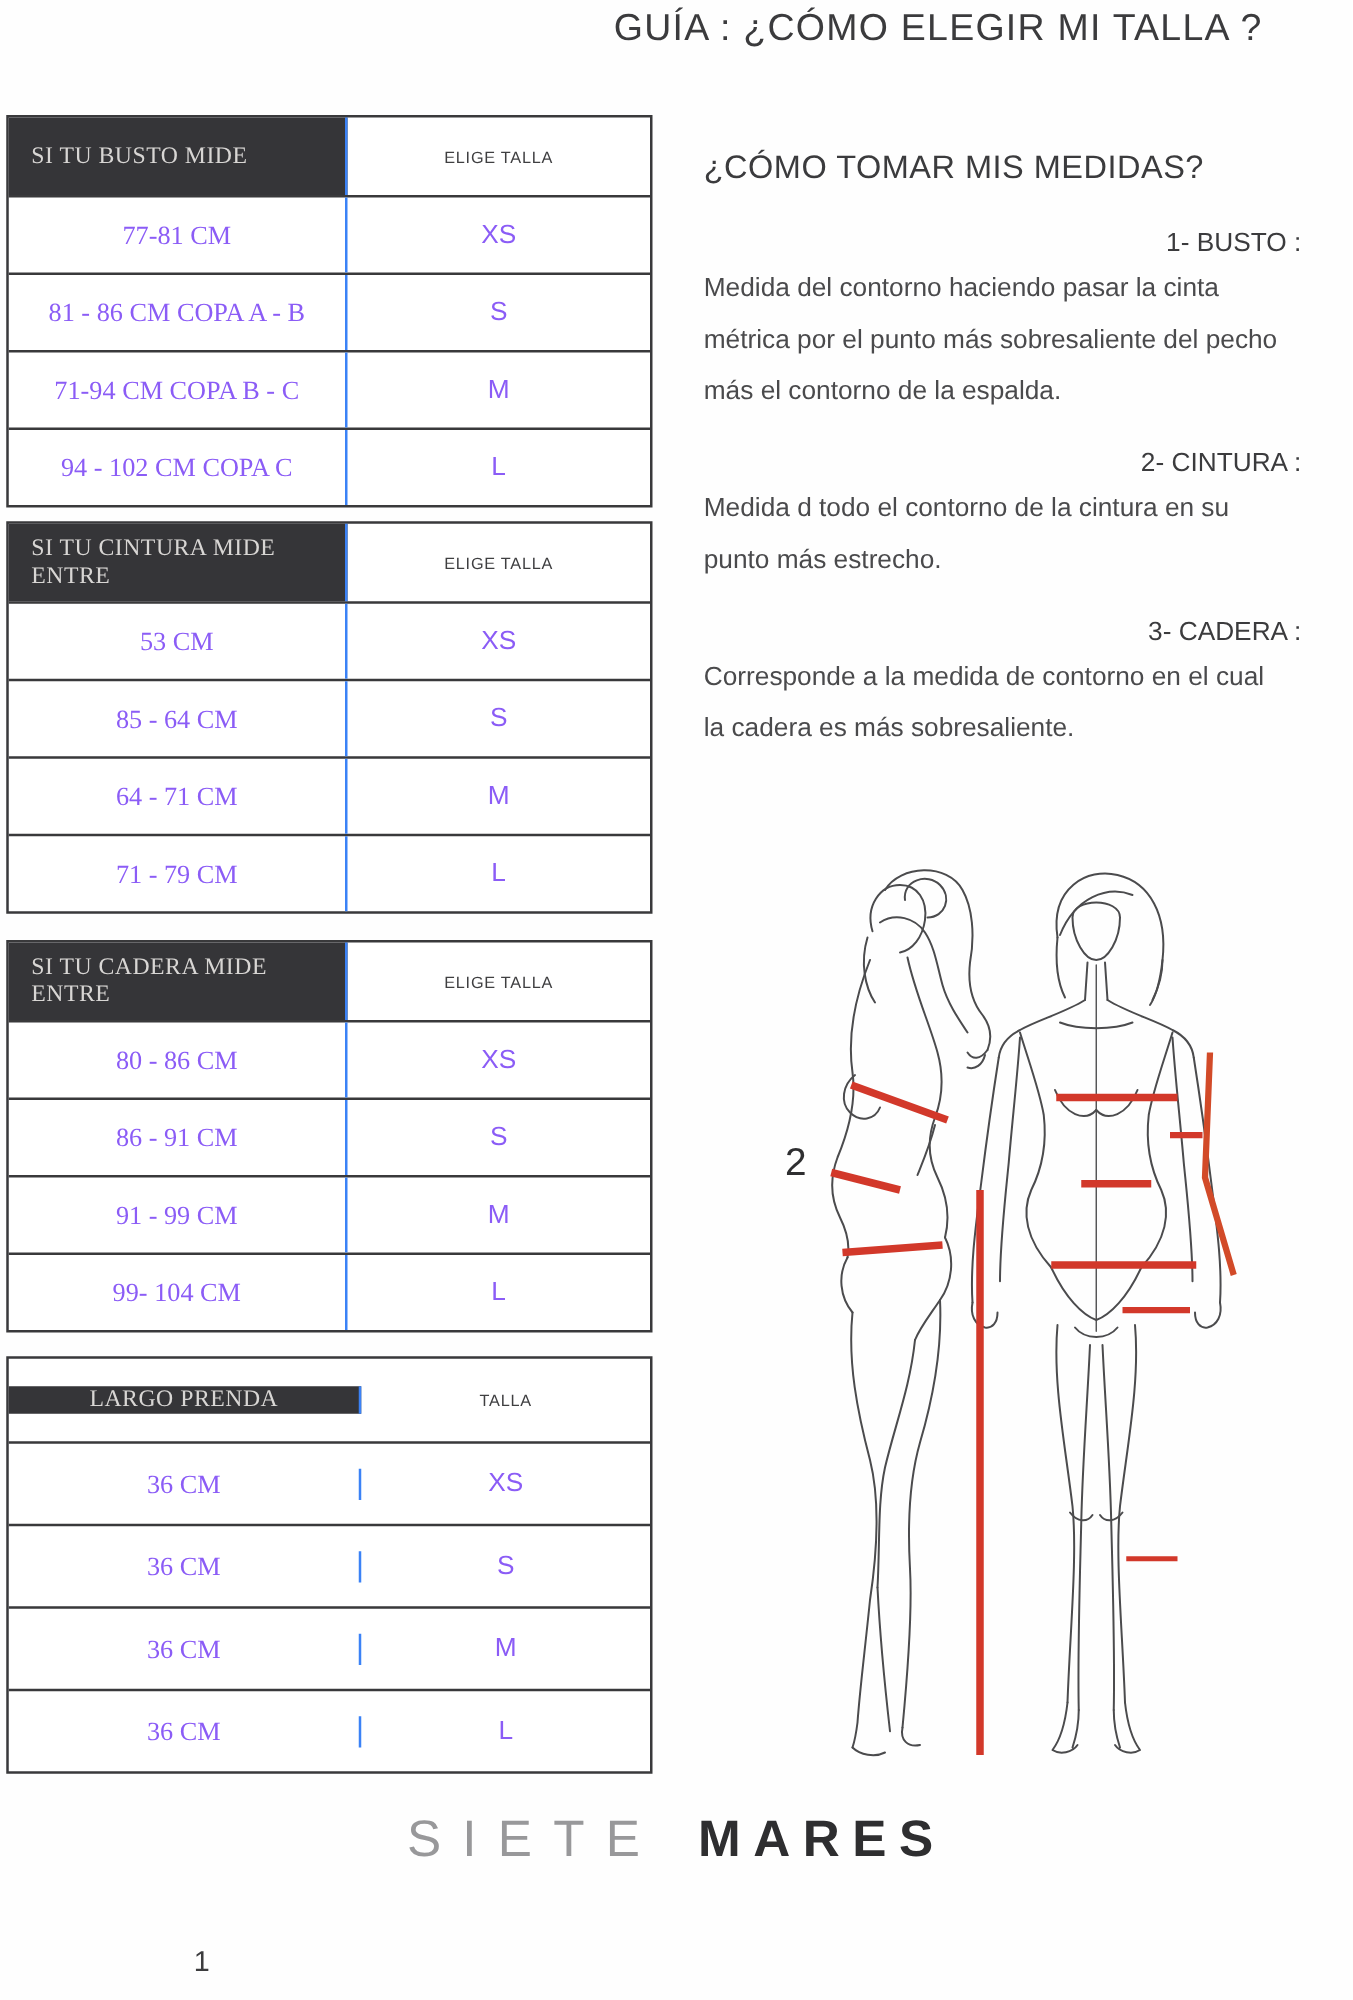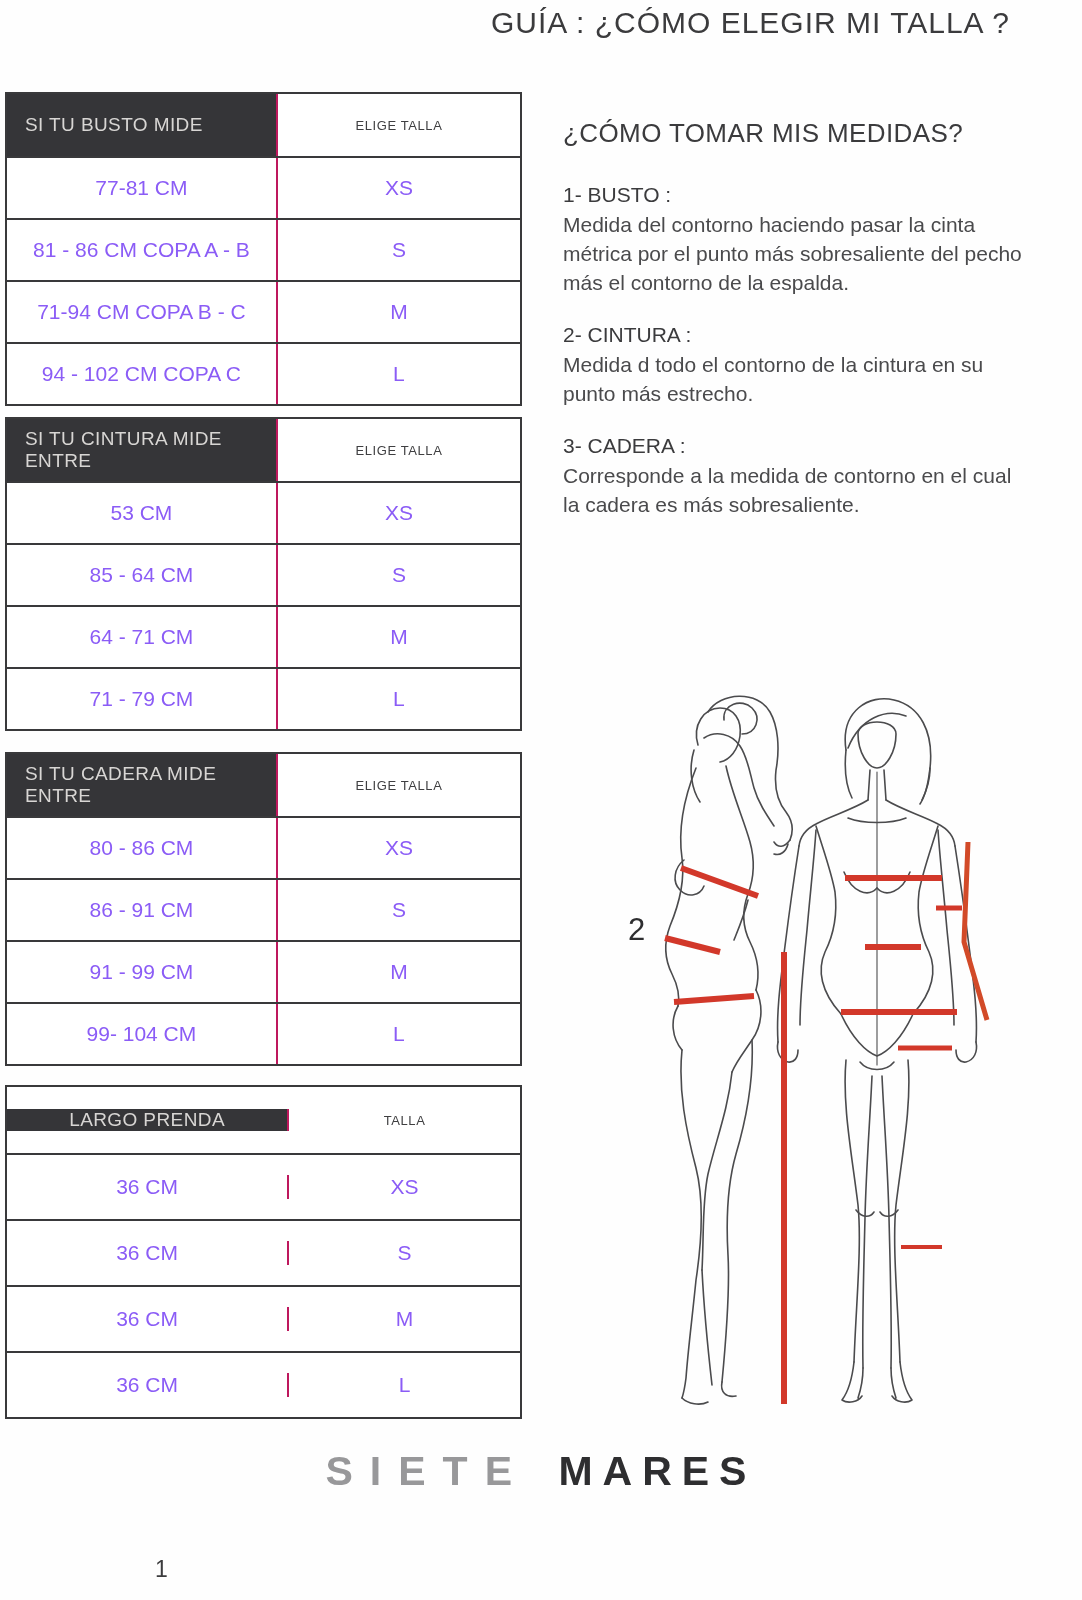--- a/index.html
+++ b/index.html
@@ -12,39 +12,39 @@
     position:absolute; top:6px; left:0; width:1010px; text-align:right;
     font-size:30px; font-weight:400; letter-spacing:1px; color:#3b3b3d;
   }
   
   .size-table { position:absolute; left:5px; width:517px; border:2px solid #39393b; background:#fff; }
   .t1 { top:92px; } .t2 { top:417px; } .t3 { top:752px; } .t4 { top:1085px; }
   .row { display:flex; height:62px; border-top:2px solid #39393b; }
   .row:first-child { border-top:none; }
   .t4 .row { height:66px;align-items:center; }
   .cell { display:flex; align-items:center; justify-content:center; font-size:21px; color:#8b5cf6; }
-  .measure-cell { width:52.8%; border-right:2px solid #be185d; }
+  .measure-cell { width:52.8%; border-right:2px solid #3b82f6;font-family:Liberation Serif, serif; }
   .t4 .measure-cell { width:55%; }
   .size-cell { flex:1; }
   .header-row .measure-cell { background:#353538; color:#d8d6d4; justify-content:flex-start;
     padding-left:18px; font-size:19px; letter-spacing:0.4px; }
   .t4 .header-row .measure-cell { justify-content:center; padding-left:0; }
   .header-row .size-cell { font-size:13px; letter-spacing:0.6px; color:#3f3f41; }
   
   .measures { position:absolute; left:563px; top:118px; width:478px; }
   .measures h2 { font-size:26px; font-weight:400; letter-spacing:0.4px; color:#3b3b3d; margin-bottom:34px; }
   .sec { margin-bottom:26px; }
-  .sec-label { font-size:21px; color:#3b3b3d; margin-bottom:3px; }
-  .sec-text { font-size:21px; line-height:29px; color:#4a4a4c; width:462px; }
+  .sec-label { font-size:21px; color:#3b3b3d; margin-bottom:3px;text-align:right; }
+  .sec-text { font-size:21px; line-height:41px; color:#4a4a4c; width:462px; }
   
   .figure-svg { position:absolute; left:608px; top:690px; }
   .fig-label { position:absolute; left:628px; top:912px; font-size:31px; color:#2e2e30; }
   
   .brand { position:absolute; top:1448px; left:0; width:1082px; text-align:center; font-size:41px; }
-  .brand-light { color:#98989a; letter-spacing:17px; font-weight:700; }
+  .brand-light { color:#98989a; letter-spacing:17px; font-weight:400; }
   .brand-bold  { color:#2e2e30; letter-spacing:10px; font-weight:700; margin-left:18px; }
   .page-number { position:absolute; left:155px; top:1556px; font-size:23px; color:#3c3c3e; }
 </style>
 </head>
 <body>
 
 <div class="page">
 
   <h1 class="title">GUÍA :  ¿CÓMO ELEGIR MI TALLA ?</h1>
 

